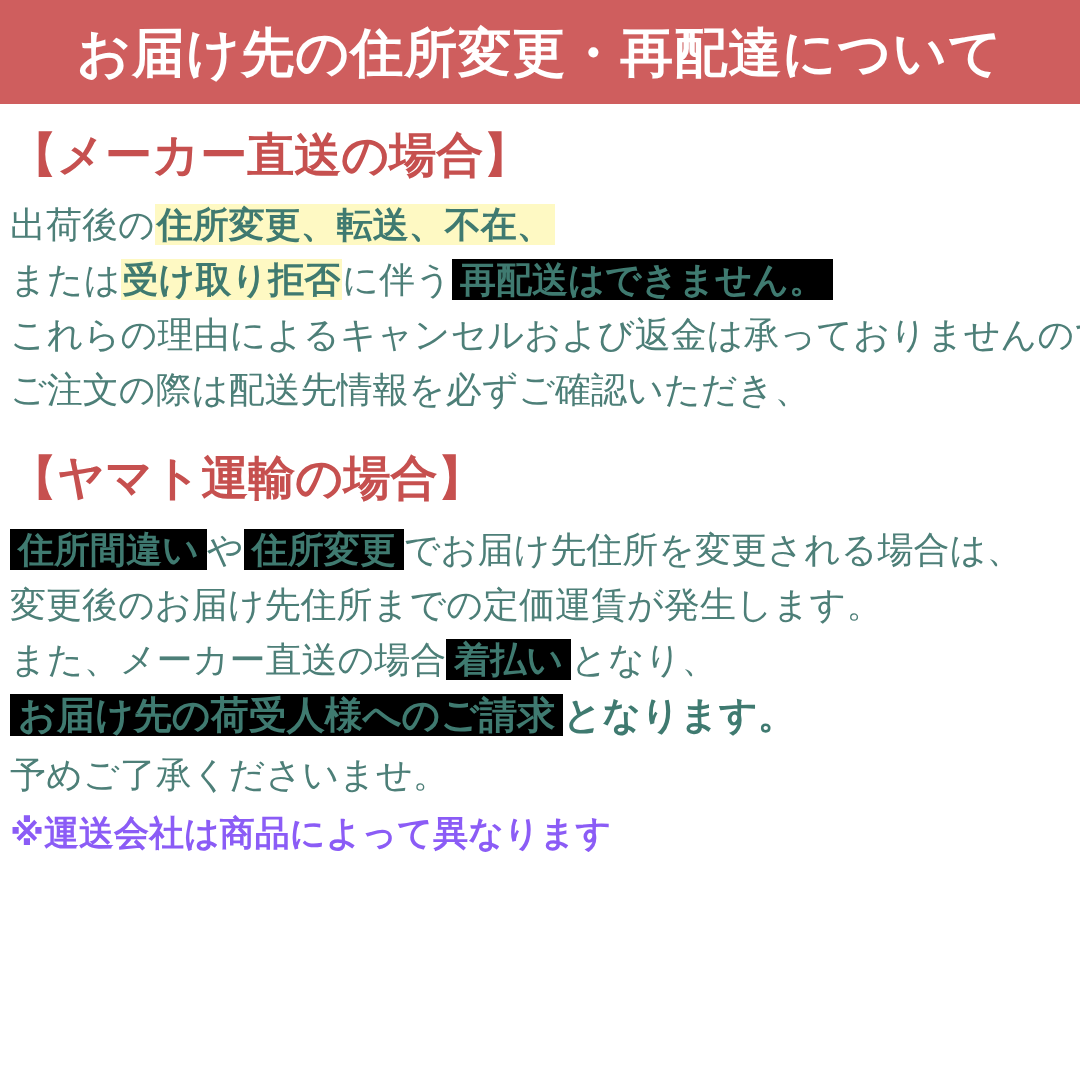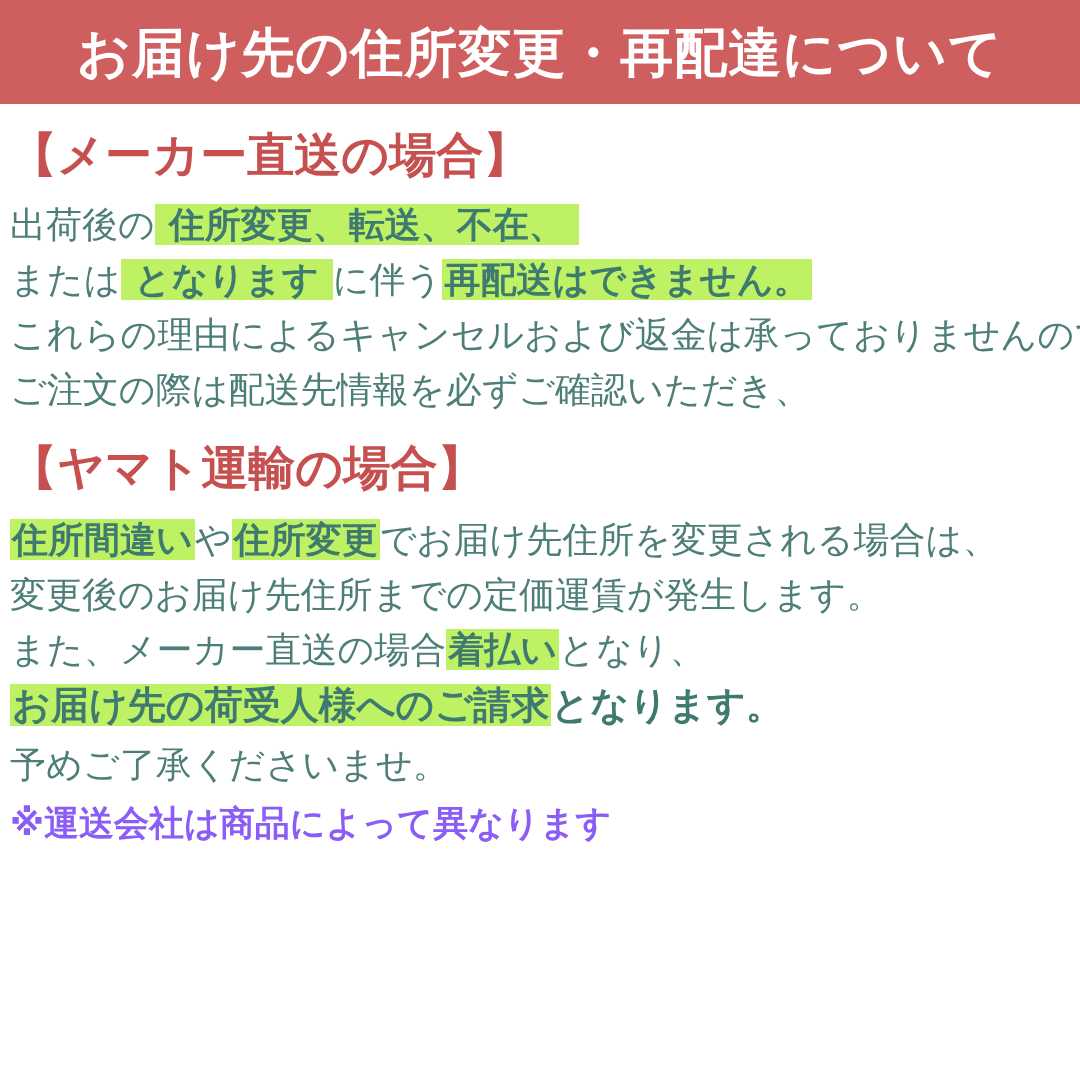--- a/index.html
+++ b/index.html
@@ -48,49 +48,49 @@
 
   .section-heading {
     color: #c6504f;
     font-size: 47px;
     font-weight: bold;
     line-height: 1.25;
     margin: 8px 0 14px 0;
     white-space: nowrap;
   }
   .section-heading.second {
-    margin-top: 24px;
+    margin-top: 34px;
     margin-bottom: 16px;
   }
 
   .line {
     color: #4d7f78;
     font-size: 36px;
     line-height: 1.42;
     white-space: nowrap;
     margin: 0 0 4px 0;
   }
   .line.big {
     font-size: 38px;
     font-weight: bold;
     margin-bottom: 6px;
   }
 
   
   .hl-green {
-    background: #bef264;
-    color: #3f7a70;
-    font-weight: bold;
-    padding: 0 14px;
-  }
-  .hl-pink {
-    background: #bef264;
+    background: #fef9c3;
     color: #3f7a70;
     font-weight: bold;
     padding: 0 2px;
+  }
+  .hl-pink {
+    background: #000000;
+    color: #3f7a70;
+    font-weight: bold;
+    padding: 0 8px;
     margin-top: 37px;
   }
   .plain-bold {
     font-weight: bold;
     color: #3f7a70;
   }
 
   .note-red {
     color: #8b5cf6;
     font-size: 35px;
@@ -111,21 +111,21 @@
 
   <div class="content">
 
     <div class="section-heading">【メーカー直送の場合】</div>
 
     <p class="line">
       <span>出荷後の</span><span class="hl-green">住所変更、転送、不在、</span>
     </p>
 
     <p class="line">
-      <span>または</span><span class="hl-green">となります</span><span>に伴う</span><span class="hl-pink">再配送はできません。</span>
+      <span>または</span><span class="hl-green">受け取り拒否</span><span>に伴う</span><span class="hl-pink">再配送はできません。</span>
     </p>
 
     <p class="line">
       <span>これらの理由によるキャンセルおよび返金は承っておりませんので、</span>
     </p>
 
     <p class="line">
       <span>ご注文の際は配送先情報を必ずご確認いただき、</span>
     </p>
 

